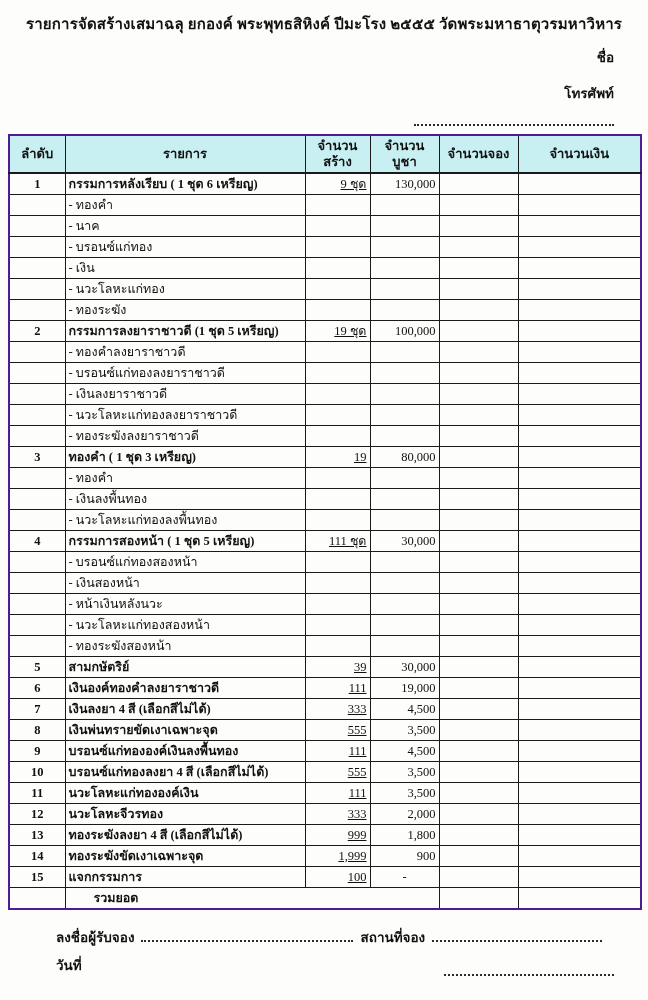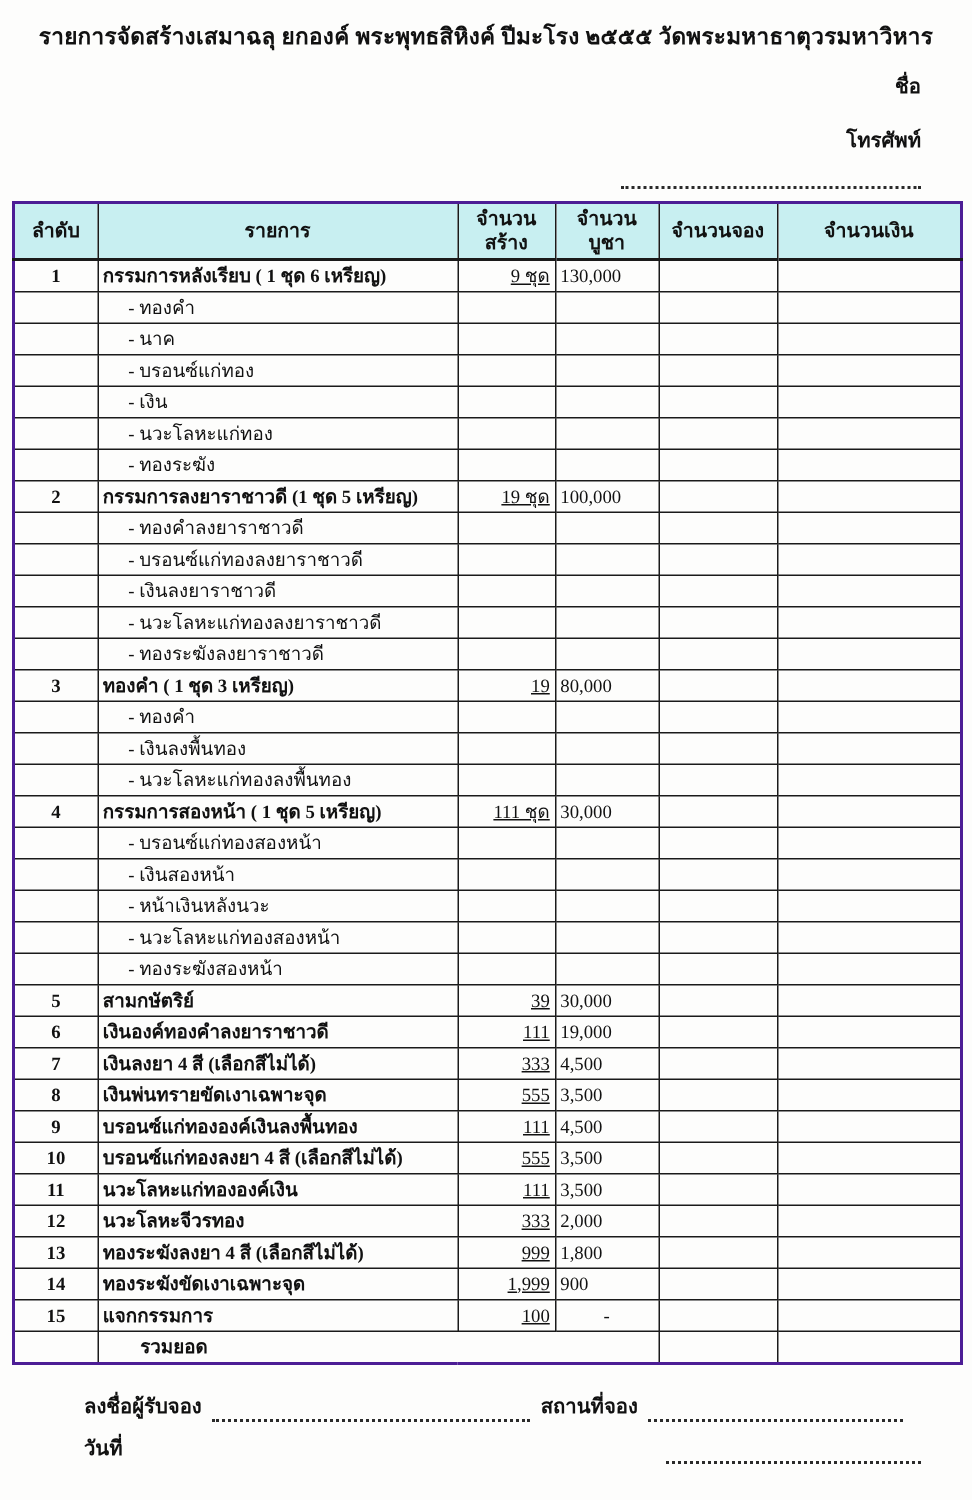--- a/index.html
+++ b/index.html
@@ -61,31 +61,31 @@
     text-align:center;
     white-space:pre-line;
     height:36px;
     line-height:1.25;
     border-bottom:2px solid #1a1a1a;
     font-size:13px;
   }
   td.no{text-align:center;font-weight:bold;}
   td.item{padding-left:4px;}
   tr.main-row td.item{font-weight:bold;}
-  tr.sub-row td.item{padding-left:20px;font-weight:normal;}
+  tr.sub-row td.item{padding-left:3px;font-weight:normal;}
   td.qty{text-align:right;padding-right:4px;text-decoration:underline;}
-  td.price{text-align:left;padding-right:12px;}
+  td.price{text-align:right;padding-right:12px;}
   td.price.dash{text-align:center;padding-right:3px;}
   tr.total-row td.item{font-weight:bold;padding-left:28px;}
 
   .sign-block{
     margin:16px 26px 0 48px;
     font-size:13.5px;font-weight:bold;
   }
-  .sign-row{display:flex;align-items:flex-end;gap:7px;margin-bottom:6px;}
+  .sign-row{display:flex;align-items:flex-start;gap:7px;margin-bottom:6px;}
   .sign-row .lbl{white-space:nowrap;}
   .w215{width:212px;}
   .w172{width:170px;}
   .date-row{display:flex;align-items:flex-end;gap:8px;justify-content:space-between;margin-right:0;}
 
   .center-block{
     text-align:center;
     font-size:13.5px;font-weight:bold;
     margin-top:26px;
     line-height:1.8;

